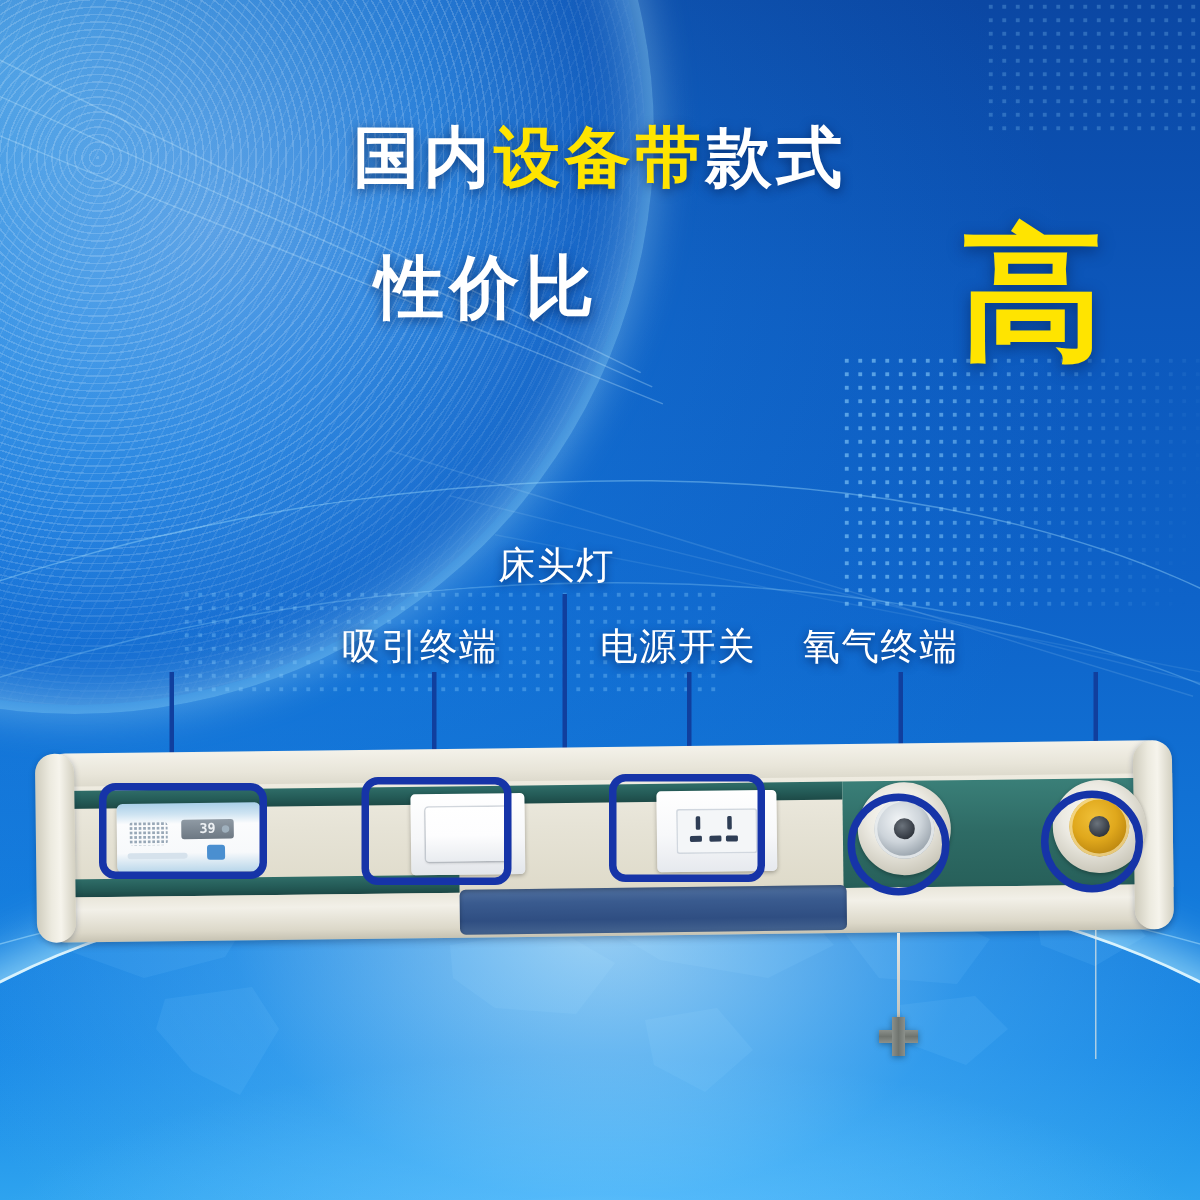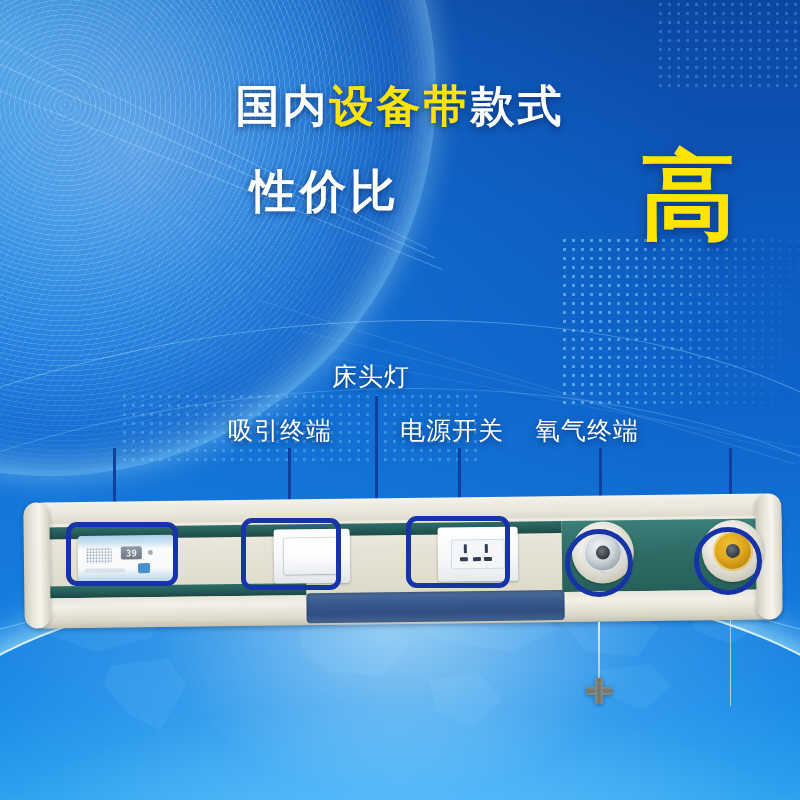--- a/index.html
+++ b/index.html
@@ -130,21 +130,21 @@
   }
 
   
   .intercom{
     position:absolute;left:54px;top:34px;width:96px;height:46px;border-radius:4px;
     background:linear-gradient(180deg,#a9cfe8 0%,#cfe4f2 16%,#fbfcfd 30%,#f7f9fb 72%,#b8d6ea 100%);
     box-shadow:0 1px 3px rgba(0,0,0,.28);
   }
   .ic-grille{position:absolute;left:8px;top:12px;width:26px;height:16px;
     background-image:radial-gradient(rgba(120,140,160,.75) .9px, transparent 1.1px);background-size:3px 3px;border-radius:3px;}
-  .ic-disp{position:absolute;left:43px;top:11px;width:21px;height:13px;border-radius:2px;
+  .ic-disp{position:absolute;left:43px;top:11px;width:35px;height:13px;border-radius:2px;
     background:linear-gradient(180deg,#8f9aa4,#6d7883);color:#eceff2;font-size:9px;font-weight:bold;
     display:flex;align-items:center;justify-content:center;font-family:"DejaVu Sans Mono",monospace;}
   .ic-led{position:absolute;left:70px;top:15px;width:5px;height:5px;border-radius:50%;background:#9fb0bd;}
   .ic-btn{position:absolute;left:60px;top:28px;width:12px;height:10px;border-radius:2px;background:#4a8fd0;}
   .ic-slot{position:absolute;left:7px;top:33px;width:40px;height:4px;border-radius:2px;background:#d6e2ec;}
 
   .switch{
     position:absolute;left:250px;top:30px;width:76px;height:54px;border-radius:3px;
     background:linear-gradient(180deg,#ffffff 0%,#f6f7f9 55%,#e3e6ea 100%);
     box-shadow:0 1px 3px rgba(0,0,0,.3);

